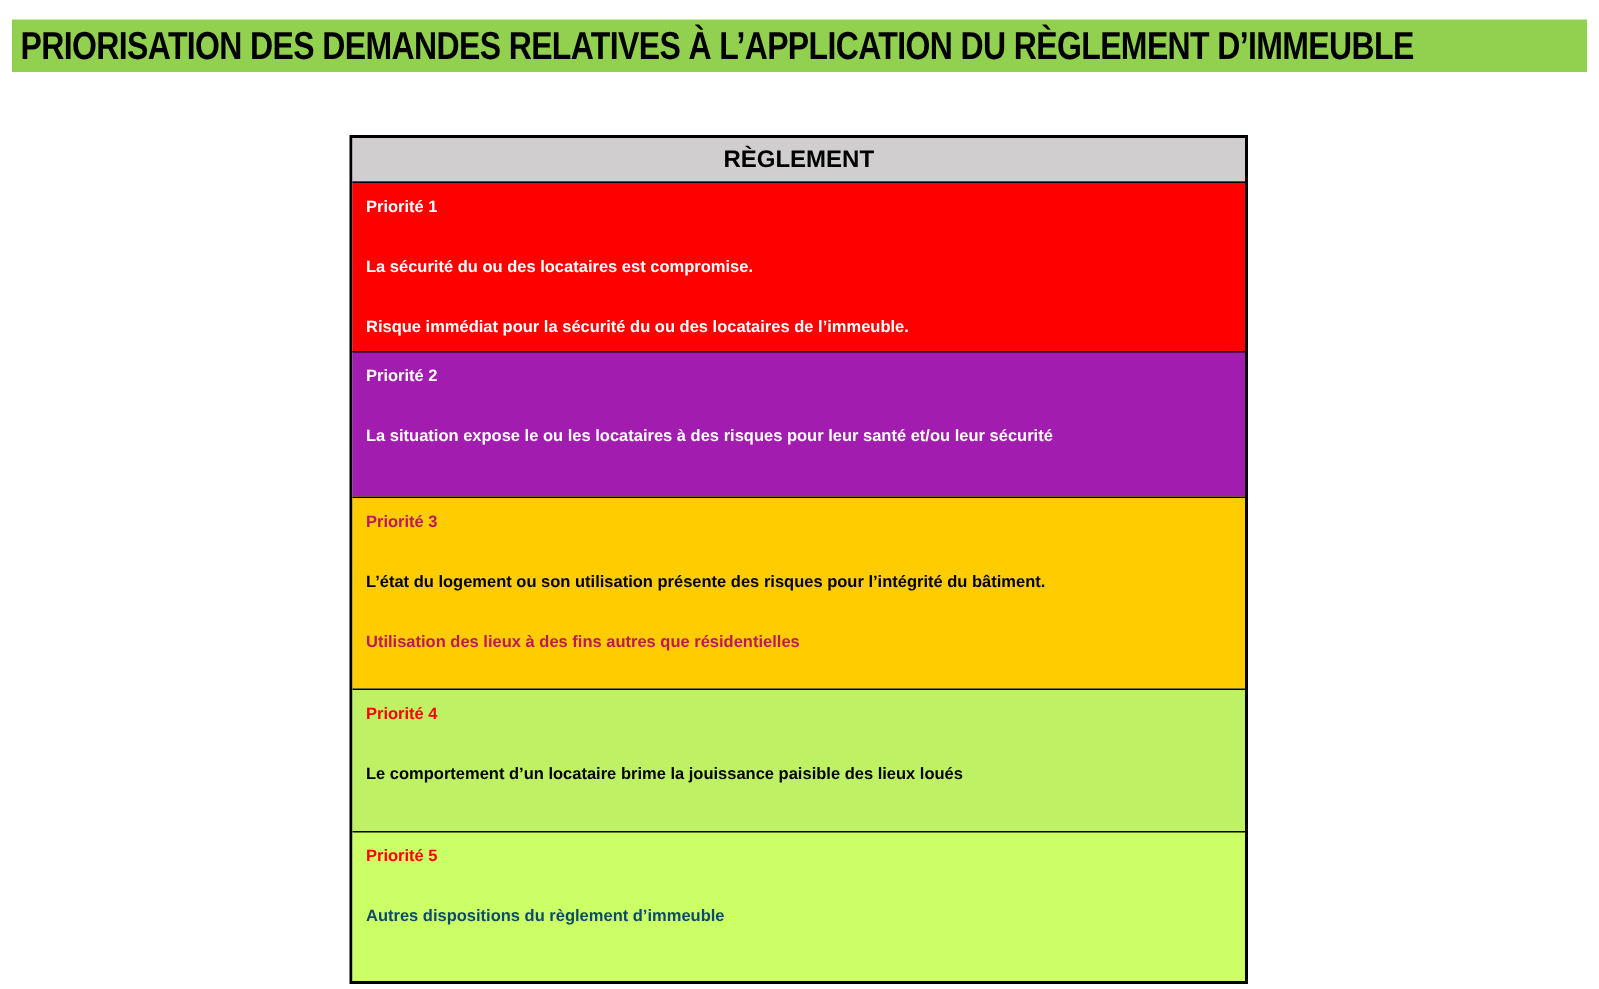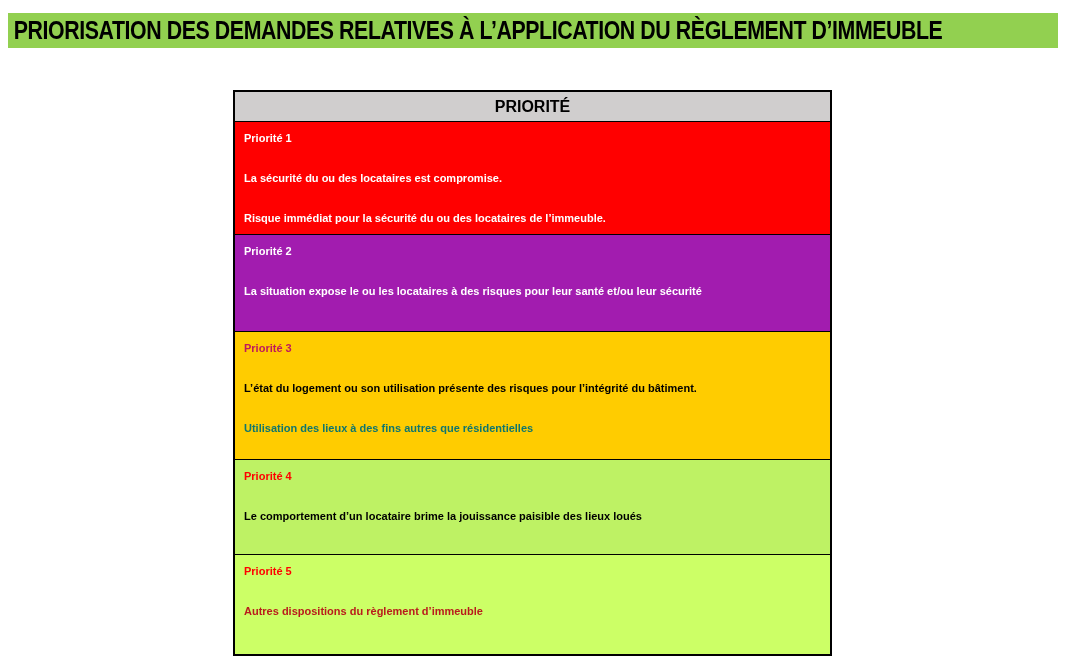--- a/index.html
+++ b/index.html
@@ -77,21 +77,21 @@
 <body>
 
 <div class="page">
 
   <div class="title-bar" style="background-color: rgb(146, 208, 80);">
     <span class="title-text" style="color: rgb(0, 0, 0);">PRIORISATION DES DEMANDES RELATIVES À L’APPLICATION DU RÈGLEMENT D’IMMEUBLE</span>
   </div>
 
   <div class="priority-table" style="border-color: rgb(0, 0, 0);">
     <div class="table-header" style="background-color: rgb(208, 206, 206);">
-      <span>PRIORITÉ</span>
+      <span>RÈGLEMENT</span>
     </div>
     <div class="table-body">
   <div class="cell" style="background-color: rgb(255, 0, 0);">
     <p class="row-label" style="color: rgb(255, 255, 255);">Priorité 1</p>
     <div class="row-body">
             <p style="color: #ffffff;">La sécurité du ou des locataires est compromise.</p>
             <p style="color: rgb(255, 255, 255);">Risque immédiat pour la sécurité du ou des locataires de l’immeuble.</p>
           </div>
   </div>
 
@@ -99,33 +99,33 @@
     <p class="row-label" style="color: rgb(255, 255, 255);">Priorité 2</p>
     <div class="row-body">
             <p style="color: rgb(255, 255, 255);">La situation expose le ou les locataires à des risques pour leur santé et/ou leur sécurité</p>
           </div>
   </div>
 
   <div class="cell" style="background-color: rgb(255, 204, 0);">
     <p class="row-label" style="color: #be185d;">Priorité 3</p>
     <div class="row-body">
             <p style="color: rgb(0, 0, 0);">L’état du logement ou son utilisation présente des risques pour l’intégrité du bâtiment.</p>
-            <p style="color: #0f766e;">Utilisation des lieux à des fins autres que résidentielles</p>
+            <p style="color: #be185d;">Utilisation des lieux à des fins autres que résidentielles</p>
           </div>
   </div>
 
   <div class="cell" style="background-color: #bef264;">
     <p class="row-label" style="color: rgb(255, 0, 0);">Priorité 4</p>
     <div class="row-body">
             <p style="color: rgb(0, 0, 0);">Le comportement d’un locataire brime la jouissance paisible des lieux loués</p>
           </div>
   </div>
 
   <div class="cell" style="background-color: rgb(204, 255, 102);">
     <p class="row-label" style="color: rgb(255, 0, 0);">Priorité 5</p>
     <div class="row-body">
-            <p style="color: #b91c1c;">Autres dispositions du règlement d’immeuble</p>
+            <p style="color: #0c4a6e;">Autres dispositions du règlement d’immeuble</p>
           </div>
   </div>
 </div>
   </div>
 
 </div>
 
 </body></html>

